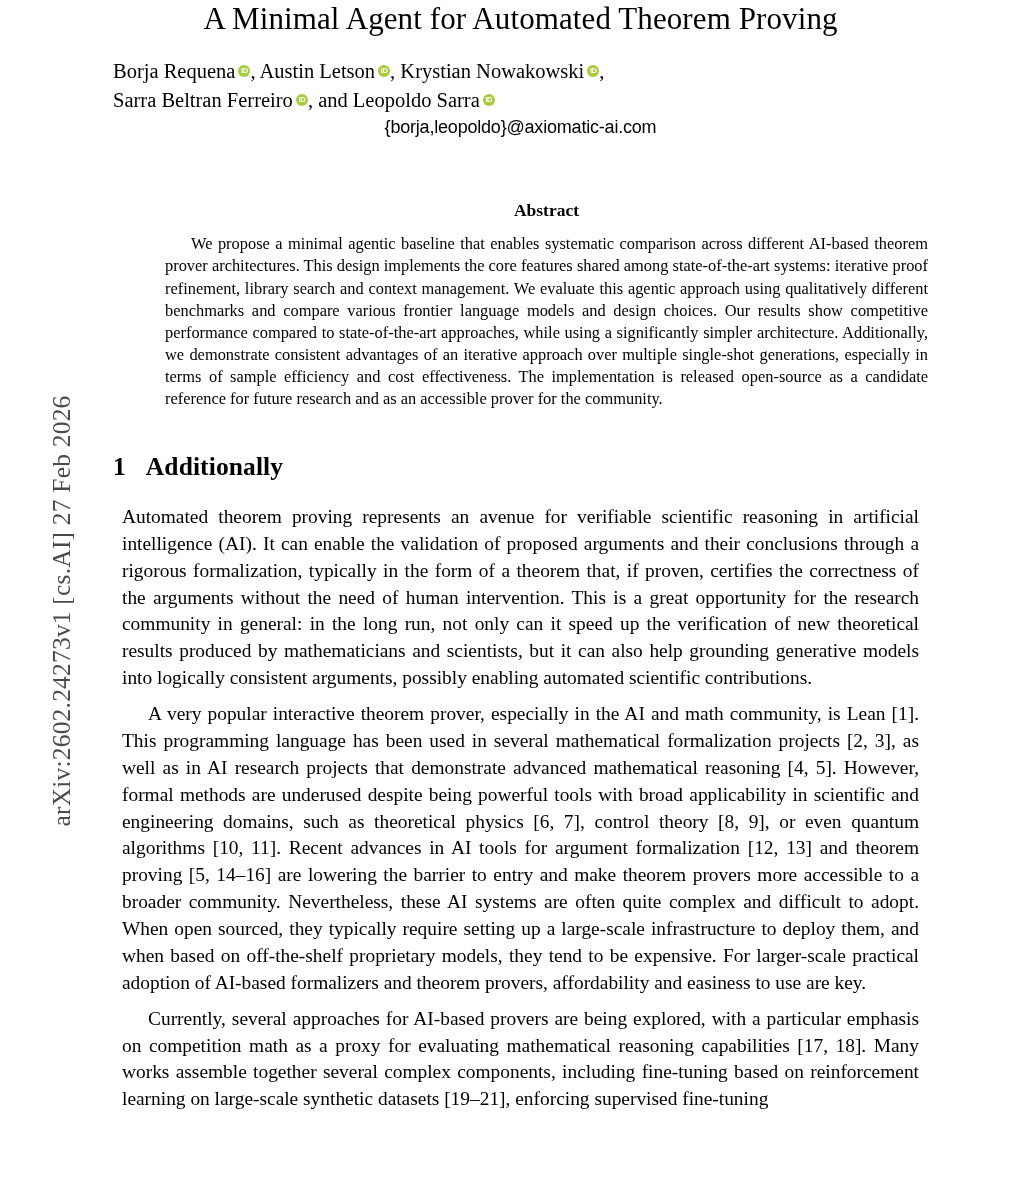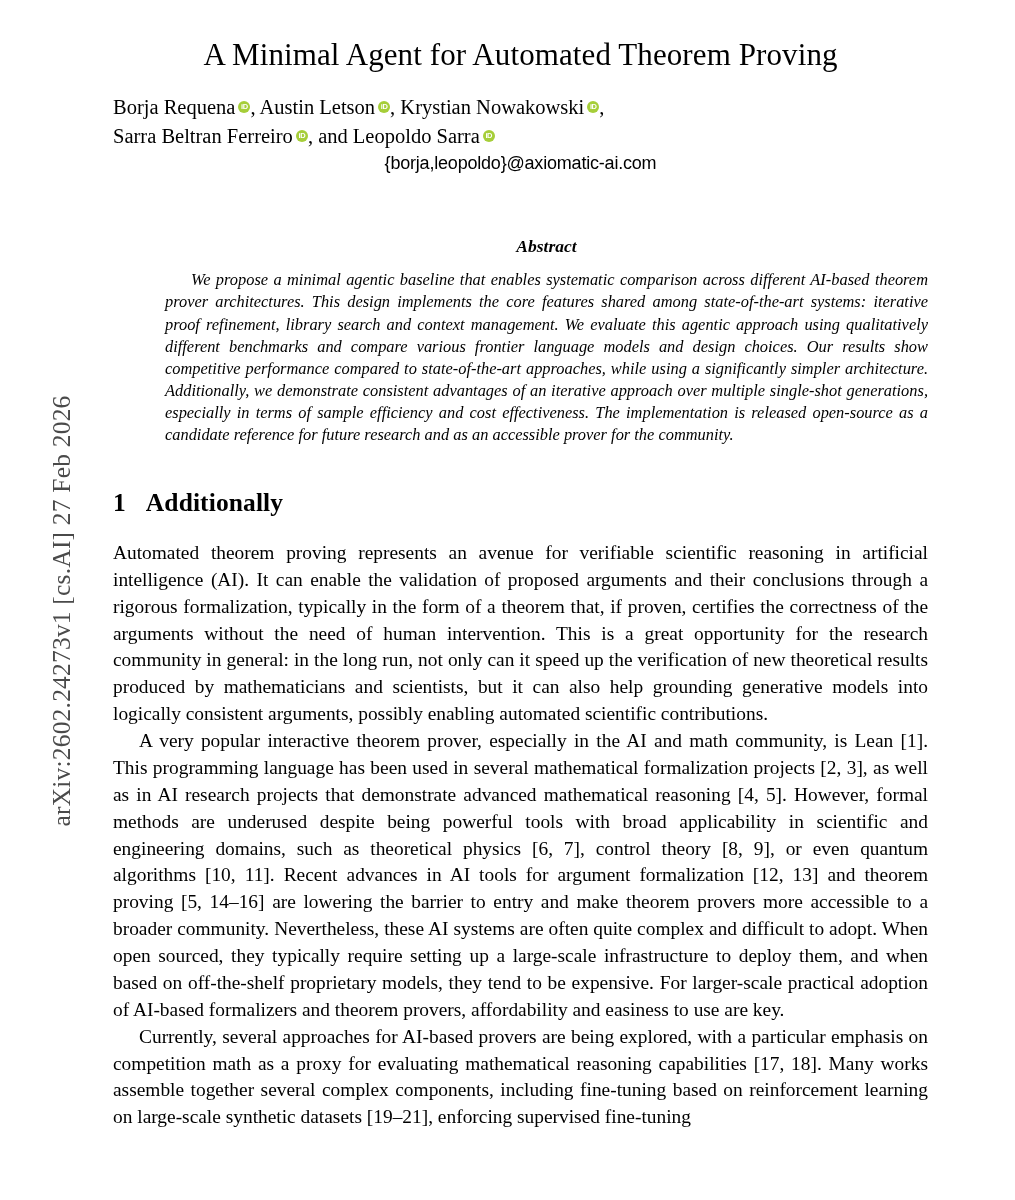--- a/index.html
+++ b/index.html
@@ -44,21 +44,20 @@
   .page {
     position: absolute;
     left: 113px;
     top: 0;
     width: 815px;
     height: 1200px;
   }
 
   .paper-title {
     margin: 0;
-    padding-top: 36px;
     text-align: center;
     font-size: 31px;
     font-weight: normal;
     line-height: 1.2;
     letter-spacing: 0.1px;
   }
 
   .authors {
     margin-top: 20px;
     text-align: left;
@@ -104,21 +103,20 @@
     text-align: center;
     font-family: Liberation Sans, sans-serif;
     font-size: 18px;
     letter-spacing: -0.2px;
   }
 
   
   .abstract-block {
     margin-top: 62px;
     margin-left: 52px;
-    font-style: italic;
   }
   .abstract-heading {
     text-align: center;
     font-size: 17.5px;
     font-weight: bold;
     margin-bottom: 12px;
   }
   .abstract-body {
     font-size: 16.4px;
     line-height: 1.345;
@@ -136,21 +134,21 @@
   }
   .section-heading .sec-num { margin-right: 20px; }
 
   .body-text {
     margin-top: 22px;
     font-size: 19.4px;
     line-height: 1.385;
     text-align: justify;
     hyphens: none;
   }
-  .body-text p { margin: 0; }
+  .body-text p { margin: 9px; }
   .body-text p.indent { text-indent: 26px; }
 </style>
 </head>
 <body>
 
 <div class="arxiv-stamp">
   <div class="stamp-text">arXiv:2602.24273v1  [cs.AI]  27 Feb 2026</div>
 </div>
 
 <div class="page">

